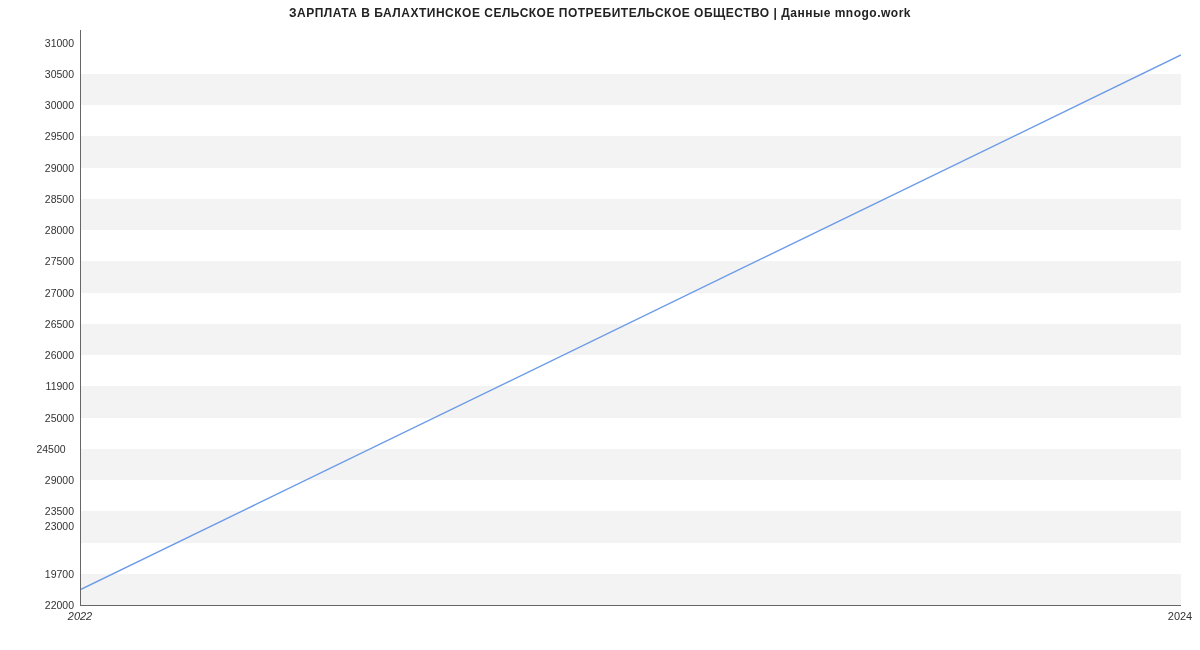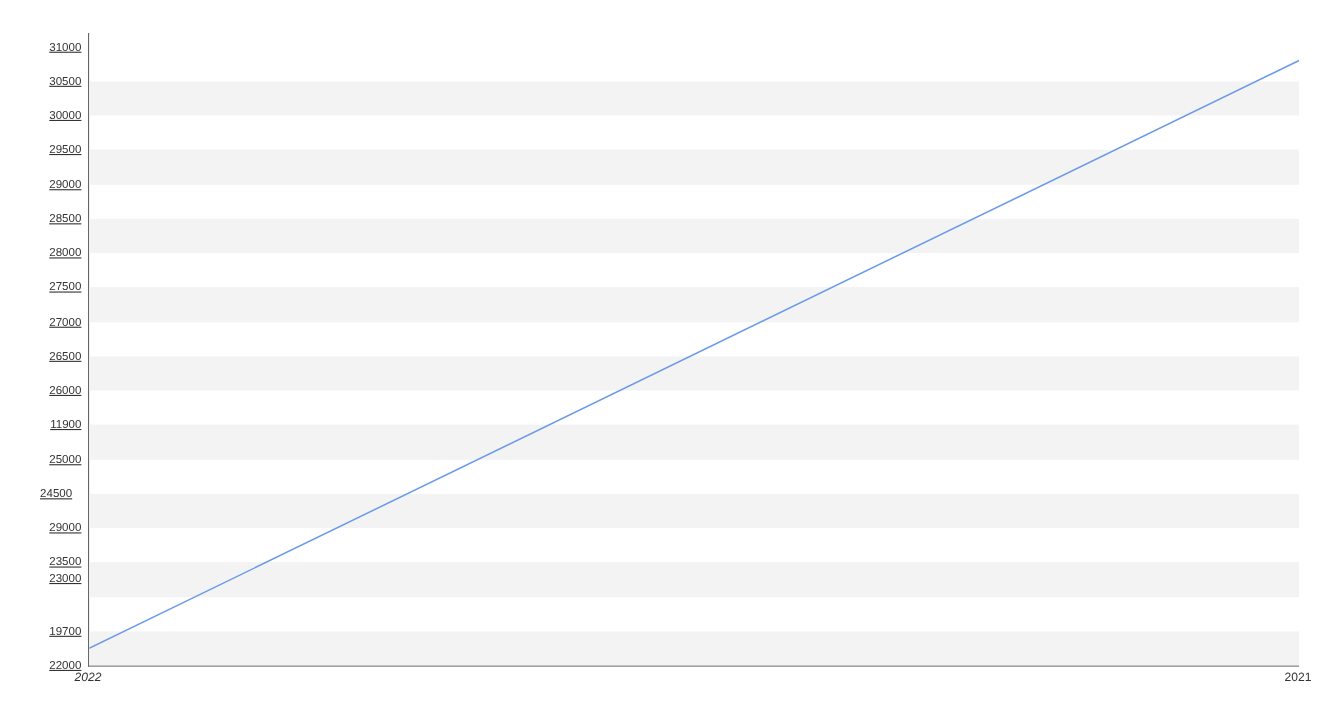--- a/index.html
+++ b/index.html
@@ -44,39 +44,39 @@
     background: #f3f3f3;
   }
   .ytick {
     position: absolute;
     right: 1126px; 
     width: 46px;
     text-align: right;
     font-size: 10.5px;
     color: #333;
     transform: translateY(-50%);
-    text-decoration: underline;
   }
   .xtick {
     position: absolute;
     top: 610px;
     font-size: 11px;
     color: #333;
     transform: translateX(-50%);
   }
   svg.line {
     position: absolute;
     left: 0;
     top: 0;
   }
 </style>
 </head>
 <body>
 
 <div class="chart-wrap">
+  <div class="title">ЗАРПЛАТА В БАЛАХТИНСКОЕ СЕЛЬСКОЕ ПОТРЕБИТЕЛЬСКОЕ ОБЩЕСТВО | Данные mnogo.work</div>
   <div class="plot" id="plot">
 
   <div class="band" style="top: 543.75px; height: 31.25px;"></div>
       <div class="band" style="top: 481.25px; height: 31.25px;"></div>
       <div class="band" style="top: 418.75px; height: 31.25px;"></div>
       <div class="band" style="top: 356.25px; height: 31.25px;"></div>
       <div class="band" style="top: 293.75px; height: 31.25px;"></div>
       <div class="band" style="top: 231.25px; height: 31.25px;"></div>
       <div class="band" style="top: 168.75px; height: 31.25px;"></div>
       <div class="band" style="top: 106.25px; height: 31.25px;"></div>
@@ -98,14 +98,14 @@
     <div class="ytick" style="top: 292.5px;">27000</div>
     <div class="ytick" style="top: 261.25px;">27500</div>
     <div class="ytick" style="top: 230px;">28000</div>
     <div class="ytick" style="top: 198.75px;">28500</div>
     <div class="ytick" style="top: 167.5px;">29000</div>
     <div class="ytick" style="top: 136.25px;">29500</div>
     <div class="ytick" style="top: 105px;">30000</div>
     <div class="ytick" style="top: 73.75px;">30500</div>
     <div class="ytick" style="top: 42.5px;">31000</div>
     <div class="xtick" style="left: 80px; font-style: italic;">2022</div>
-    <div class="xtick" style="left: 1180px;">2021</div>
+    <div class="xtick" style="left: 1180px;">2024</div>
   </div>
 
 </body></html>

